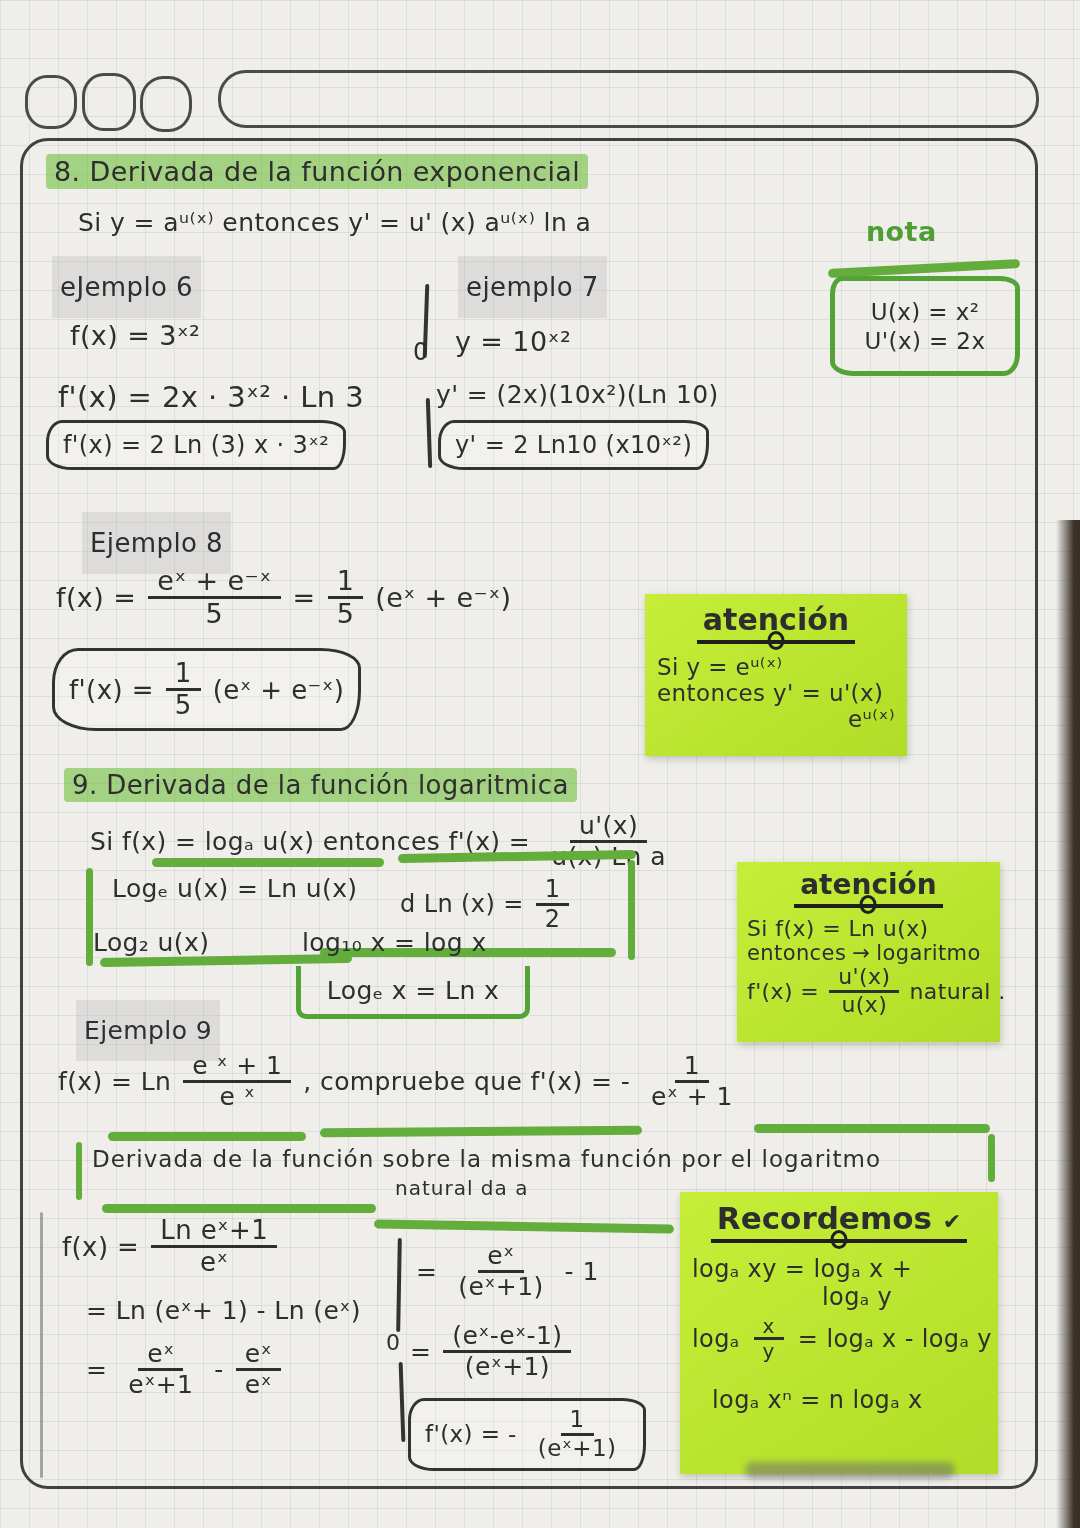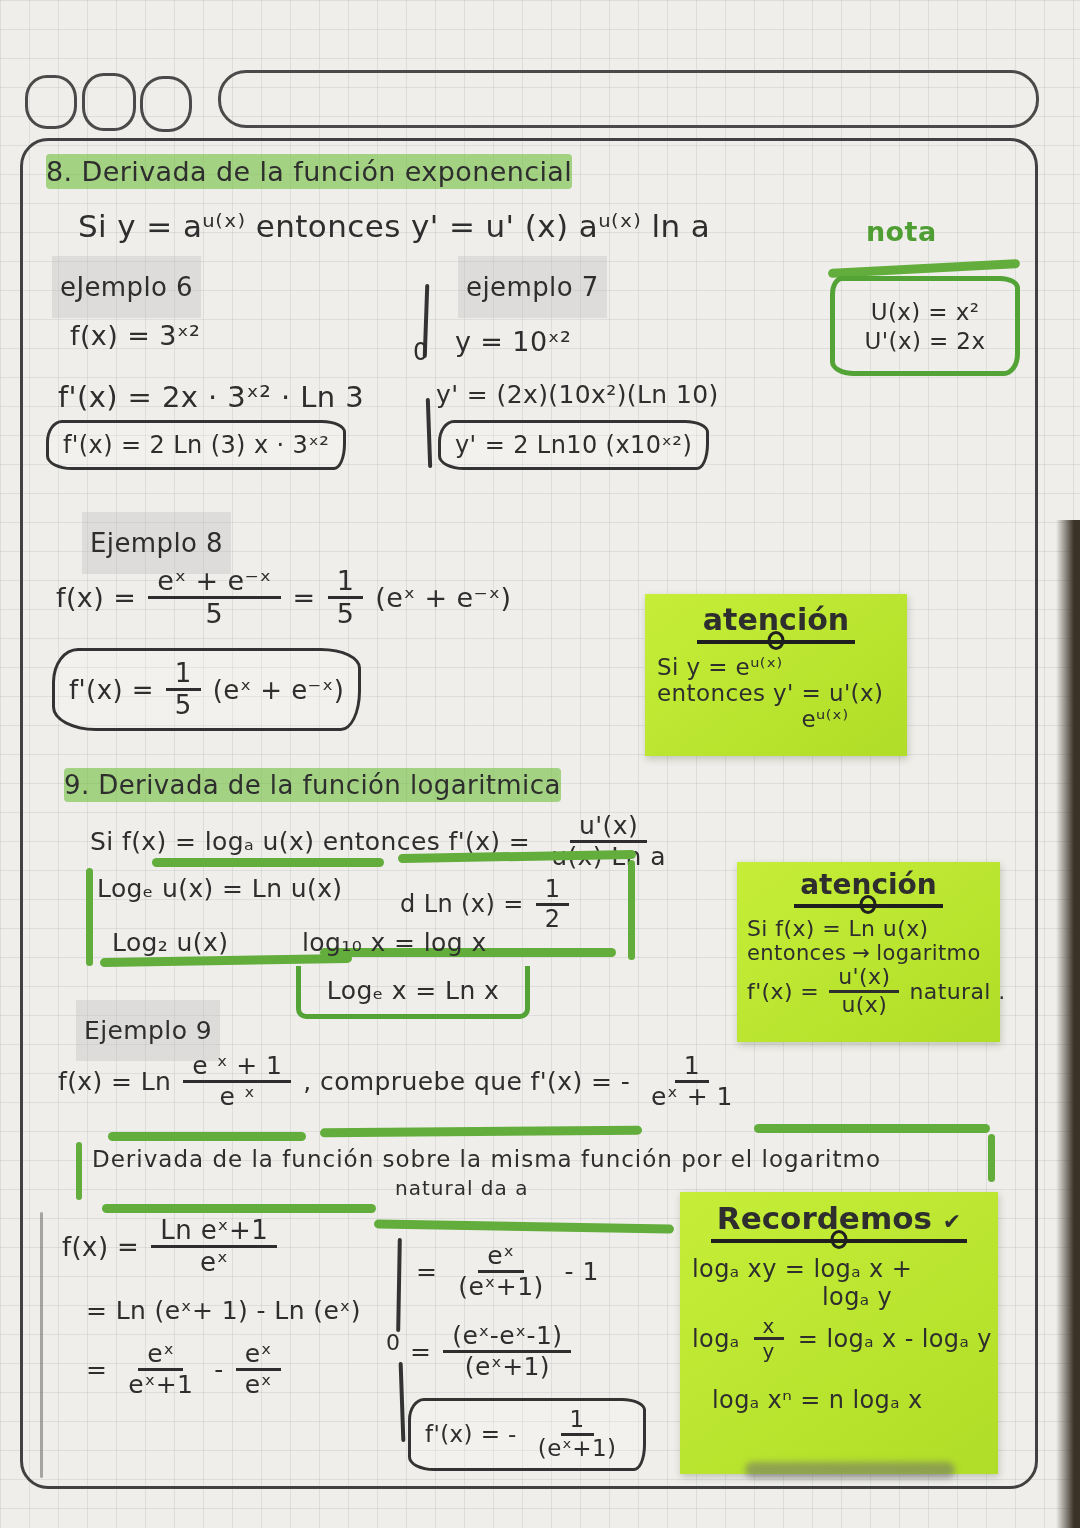--- a/index.html
+++ b/index.html
@@ -6,21 +6,21 @@
   .photo{position:relative;width:1080px;height:1528px;overflow:hidden;
     font-family:"DejaVu Sans",sans-serif;color:#2e2e2e;
     background-color:#efeeea;
     background-image:
       linear-gradient(to right,rgba(125,135,145,.16) 1px,transparent 1px),
       linear-gradient(to bottom,rgba(125,135,145,.16) 1px,transparent 1px);
     background-size:29px 29px;}
   .abs{position:absolute;}
   .t{font-size:25px;letter-spacing:.4px;white-space:nowrap;color:#2e2e2e;}
   .row{display:flex;align-items:center;gap:8px;}
-  .hl{background:rgba(116,192,66,.62);padding:2px 0;border-radius:4px;margin-top:37px;}
+  .hl{background:rgba(116,192,66,.62);padding:2px 8px;border-radius:4px;margin-top:37px;}
   .grayhl{background:rgba(183,183,183,.32);padding:16px 8px;border-radius:0;}
   .sketch{border:3px solid #333;border-radius:16px 24px 12px 26px/22px 12px 26px 14px;padding:8px 14px;background:rgba(250,250,248,.25);}
   .greenbox{border:5px solid #53a336;border-radius:12px 20px 16px 24px/18px 12px 22px 14px;}
   .gsq{border-left:5px solid #53a336;border-right:5px solid #53a336;border-bottom:5px solid #53a336;border-radius:0 0 10px 10px;}
   .sticky{background:linear-gradient(145deg,#c6ee39,#b0dd27);box-shadow:1px 3px 7px rgba(60,70,30,.25);}
   .frac{display:inline-flex;flex-direction:column;align-items:center;vertical-align:middle;line-height:1.12;margin:0 4px;}
   .frac .fnum{border-bottom:3px solid #2e2e2e;padding:0 9px;}
   .frac .fden{padding:0 9px;}
   .stroke{background:#63ad3c;border-radius:6px;height:9px;}
   .vline{width:4px;background:#333;border-radius:3px;}
@@ -36,21 +36,21 @@
 <div class="photo">
 
   <div class="abs" style="left:25px;top:75px;width:46px;height:48px;border:3px solid #4a4a4a;border-radius:42%;"></div>
   <div class="abs" style="left:82px;top:73px;width:48px;height:52px;border:3px solid #4a4a4a;border-radius:40%;"></div>
   <div class="abs" style="left:140px;top:76px;width:46px;height:50px;border:3px solid #4a4a4a;border-radius:44%;"></div>
   <div class="abs" style="left:218px;top:70px;width:815px;height:52px;border:3px solid #4a4a4a;border-radius:28px;"></div>
 
   <div class="abs" style="left:20px;top:138px;width:1012px;height:1345px;border:3px solid #414141;border-radius:28px;"></div>
 
   <div class="abs t" style="left:46px;top:156px;font-size:27px;"><span class="hl">8. Derivada de la función exponencial</span></div>
-  <div class="abs t" style="left:78px;top:208px;font-size:31px;">Si  y = aᵘ⁽ˣ⁾  entonces  y' = u' (x) aᵘ⁽ˣ⁾ ln a</div>
+  <div class="abs t" style="left:78px;top:208px;font-size:25px;">Si  y = aᵘ⁽ˣ⁾  entonces  y' = u' (x) aᵘ⁽ˣ⁾ ln a</div>
 
   <div class="abs t gtext" style="left:866px;top:216px;font-size:27px;">nota</div>
   <div class="abs stroke" style="left:828px;top:264px;width:192px;transform:rotate(-3deg);"></div>
   <div class="abs greenbox" style="left:830px;top:276px;width:180px;height:90px;display:flex;flex-direction:column;justify-content:center;align-items:center;gap:3px;">
     <span class="t" style="font-size:23px;">U(x) = x²</span>
     <span class="t" style="font-size:23px;">U'(x) = 2x</span>
   </div>
 
   <div class="abs t" style="left:52px;top:272px;font-size:26px;"><span class="grayhl">eJemplo 6</span></div>
   <div class="abs t" style="left:458px;top:272px;font-size:26px;"><span class="grayhl">ejemplo 7</span></div>
@@ -87,48 +87,48 @@
       <span class="fnum">1</span>
       <span class="fden">5</span>
     </span>
     <span>(eˣ + e⁻ˣ)</span>
   </div>
 
   <div class="abs sticky" style="left:645px;top:594px;width:262px;height:162px;padding:8px 12px;box-sizing:border-box;text-align:center;">
     <span class="stitle" style="font-size:30px;"><span>atención</span><span class="udot"></span></span>
     <div class="t" style="font-size:23px;text-align:left;margin-top:10px;">Si y = eᵘ⁽ˣ⁾</div>
     <div class="t" style="font-size:23px;text-align:left;">entonces  y' = u'(x)</div>
-    <div class="t" style="font-size:23px;text-align:center;margin-left:98px;">eᵘ⁽ˣ⁾</div>
+    <div class="t" style="font-size:23px;text-align:right;margin-left:98px;">eᵘ⁽ˣ⁾</div>
   </div>
 
   <div class="abs t" style="left:64px;top:770px;font-size:26px;"><span class="hl">9. Derivada de la función logaritmica</span></div>
   <div class="abs row t" style="left:90px;top:812px;font-size:25px;">
     <span>Si f(x) = logₐ u(x)  entonces  f'(x) =</span>
     <span class="frac">
       <span class="fnum">u'(x)</span>
       <span class="fden">u(x) Ln a</span>
     </span>
   </div>
 
   <div class="abs stroke" style="left:152px;top:858px;width:232px;"></div>
   <div class="abs stroke" style="left:398px;top:852px;width:238px;transform:rotate(-1deg);"></div>
   <div class="abs gv" style="left:86px;top:868px;width:7px;height:98px;border-radius:6px;"></div>
   <div class="abs gv" style="left:628px;top:860px;width:7px;height:100px;border-radius:6px;"></div>
   <div class="abs stroke" style="left:100px;top:956px;width:252px;transform:rotate(-1deg);"></div>
   <div class="abs stroke" style="left:320px;top:948px;width:296px;"></div>
 
-  <div class="abs t" style="left:97px;top:874px;font-size:25px;">Logₑ u(x) = Ln u(x)</div>
+  <div class="abs t" style="left:112px;top:874px;font-size:25px;">Logₑ u(x) = Ln u(x)</div>
   <div class="abs row t" style="left:400px;top:876px;font-size:24px;">
     <span>d Ln (x) =</span>
     <span class="frac">
       <span class="fnum">1</span>
       <span class="fden">2</span>
     </span>
   </div>
-  <div class="abs t" style="left:112px;top:928px;font-size:25px;">Log₂ u(x)</div>
+  <div class="abs t" style="left:93px;top:928px;font-size:25px;">Log₂ u(x)</div>
   <div class="abs t" style="left:302px;top:928px;font-size:25px;">log₁₀ x = log x</div>
 
   <div class="abs gsq t" style="left:296px;top:966px;width:224px;height:48px;display:flex;align-items:center;justify-content:center;font-size:25px;">
       <span>Logₑ x = Ln x</span>
     </div>
 
   <div class="abs sticky" style="left:737px;top:862px;width:263px;height:180px;padding:6px 10px;box-sizing:border-box;text-align:center;">
     <span class="stitle" style="font-size:28px;"><span>atención</span><span class="udot"></span></span>
     <div class="t" style="font-size:22px;text-align:left;margin-top:8px;">Si f(x) = Ln u(x)</div>
     <div class="row t" style="font-size:21px;gap:6px;">

